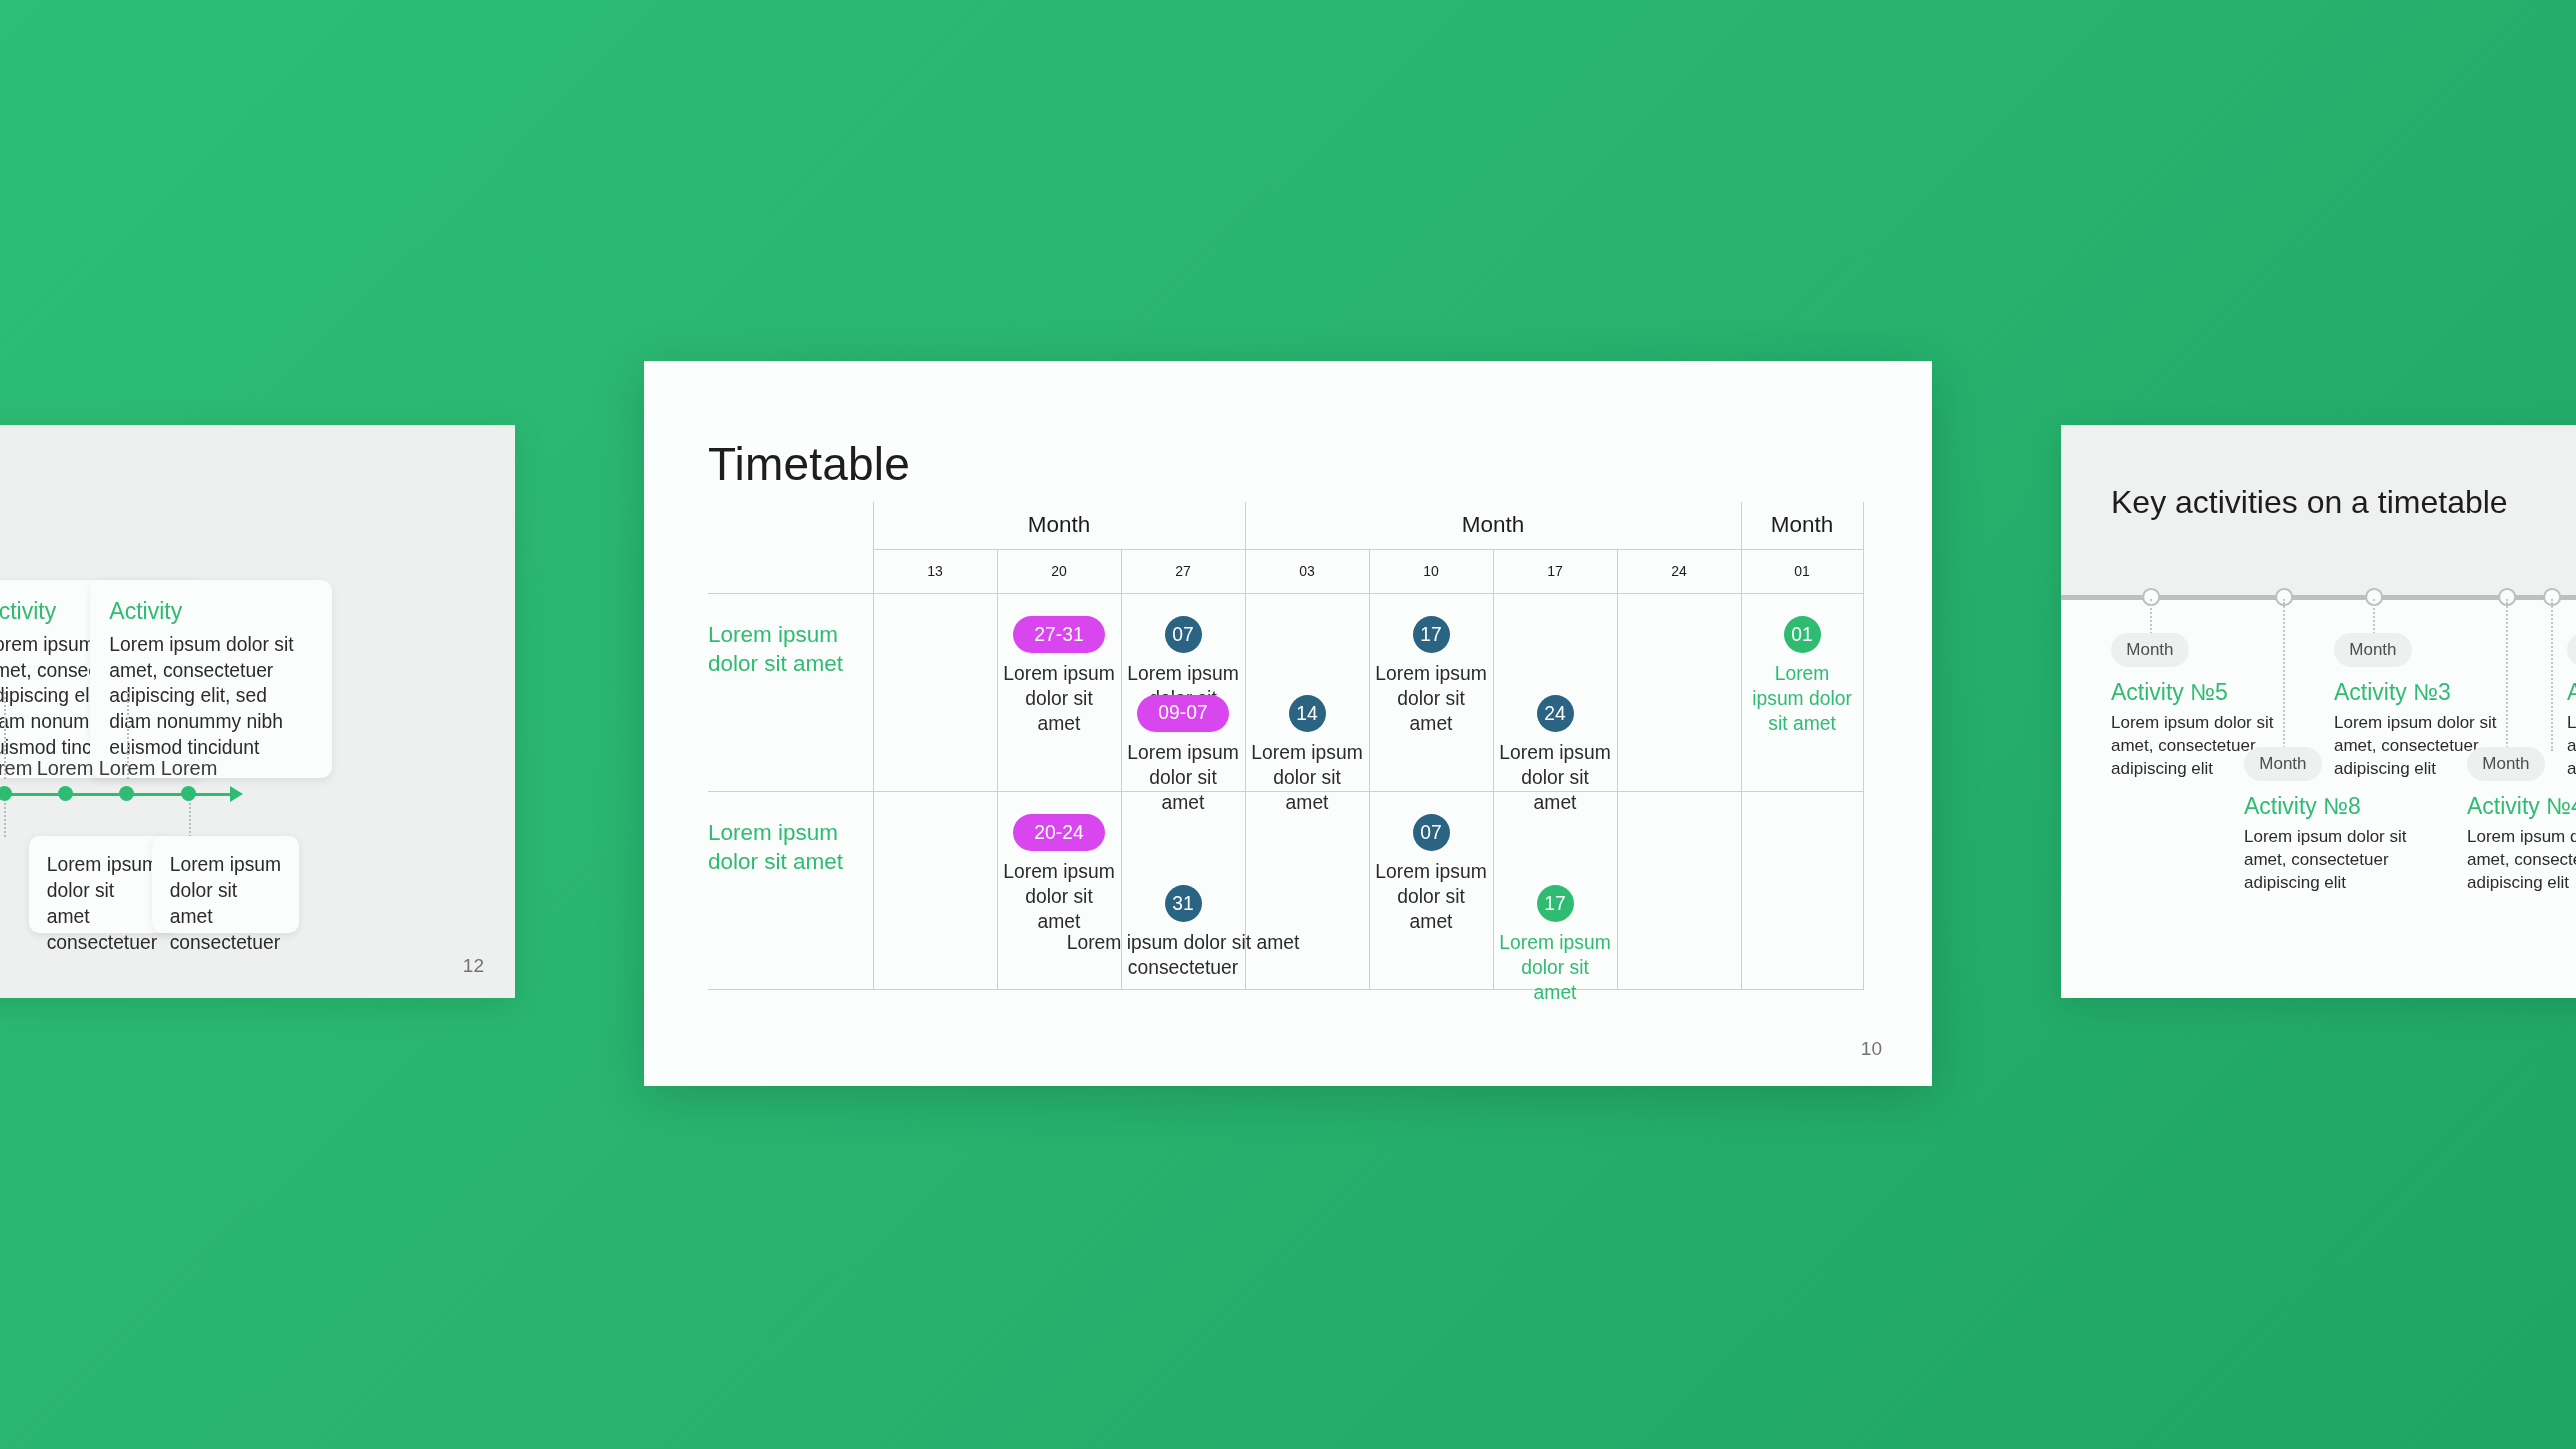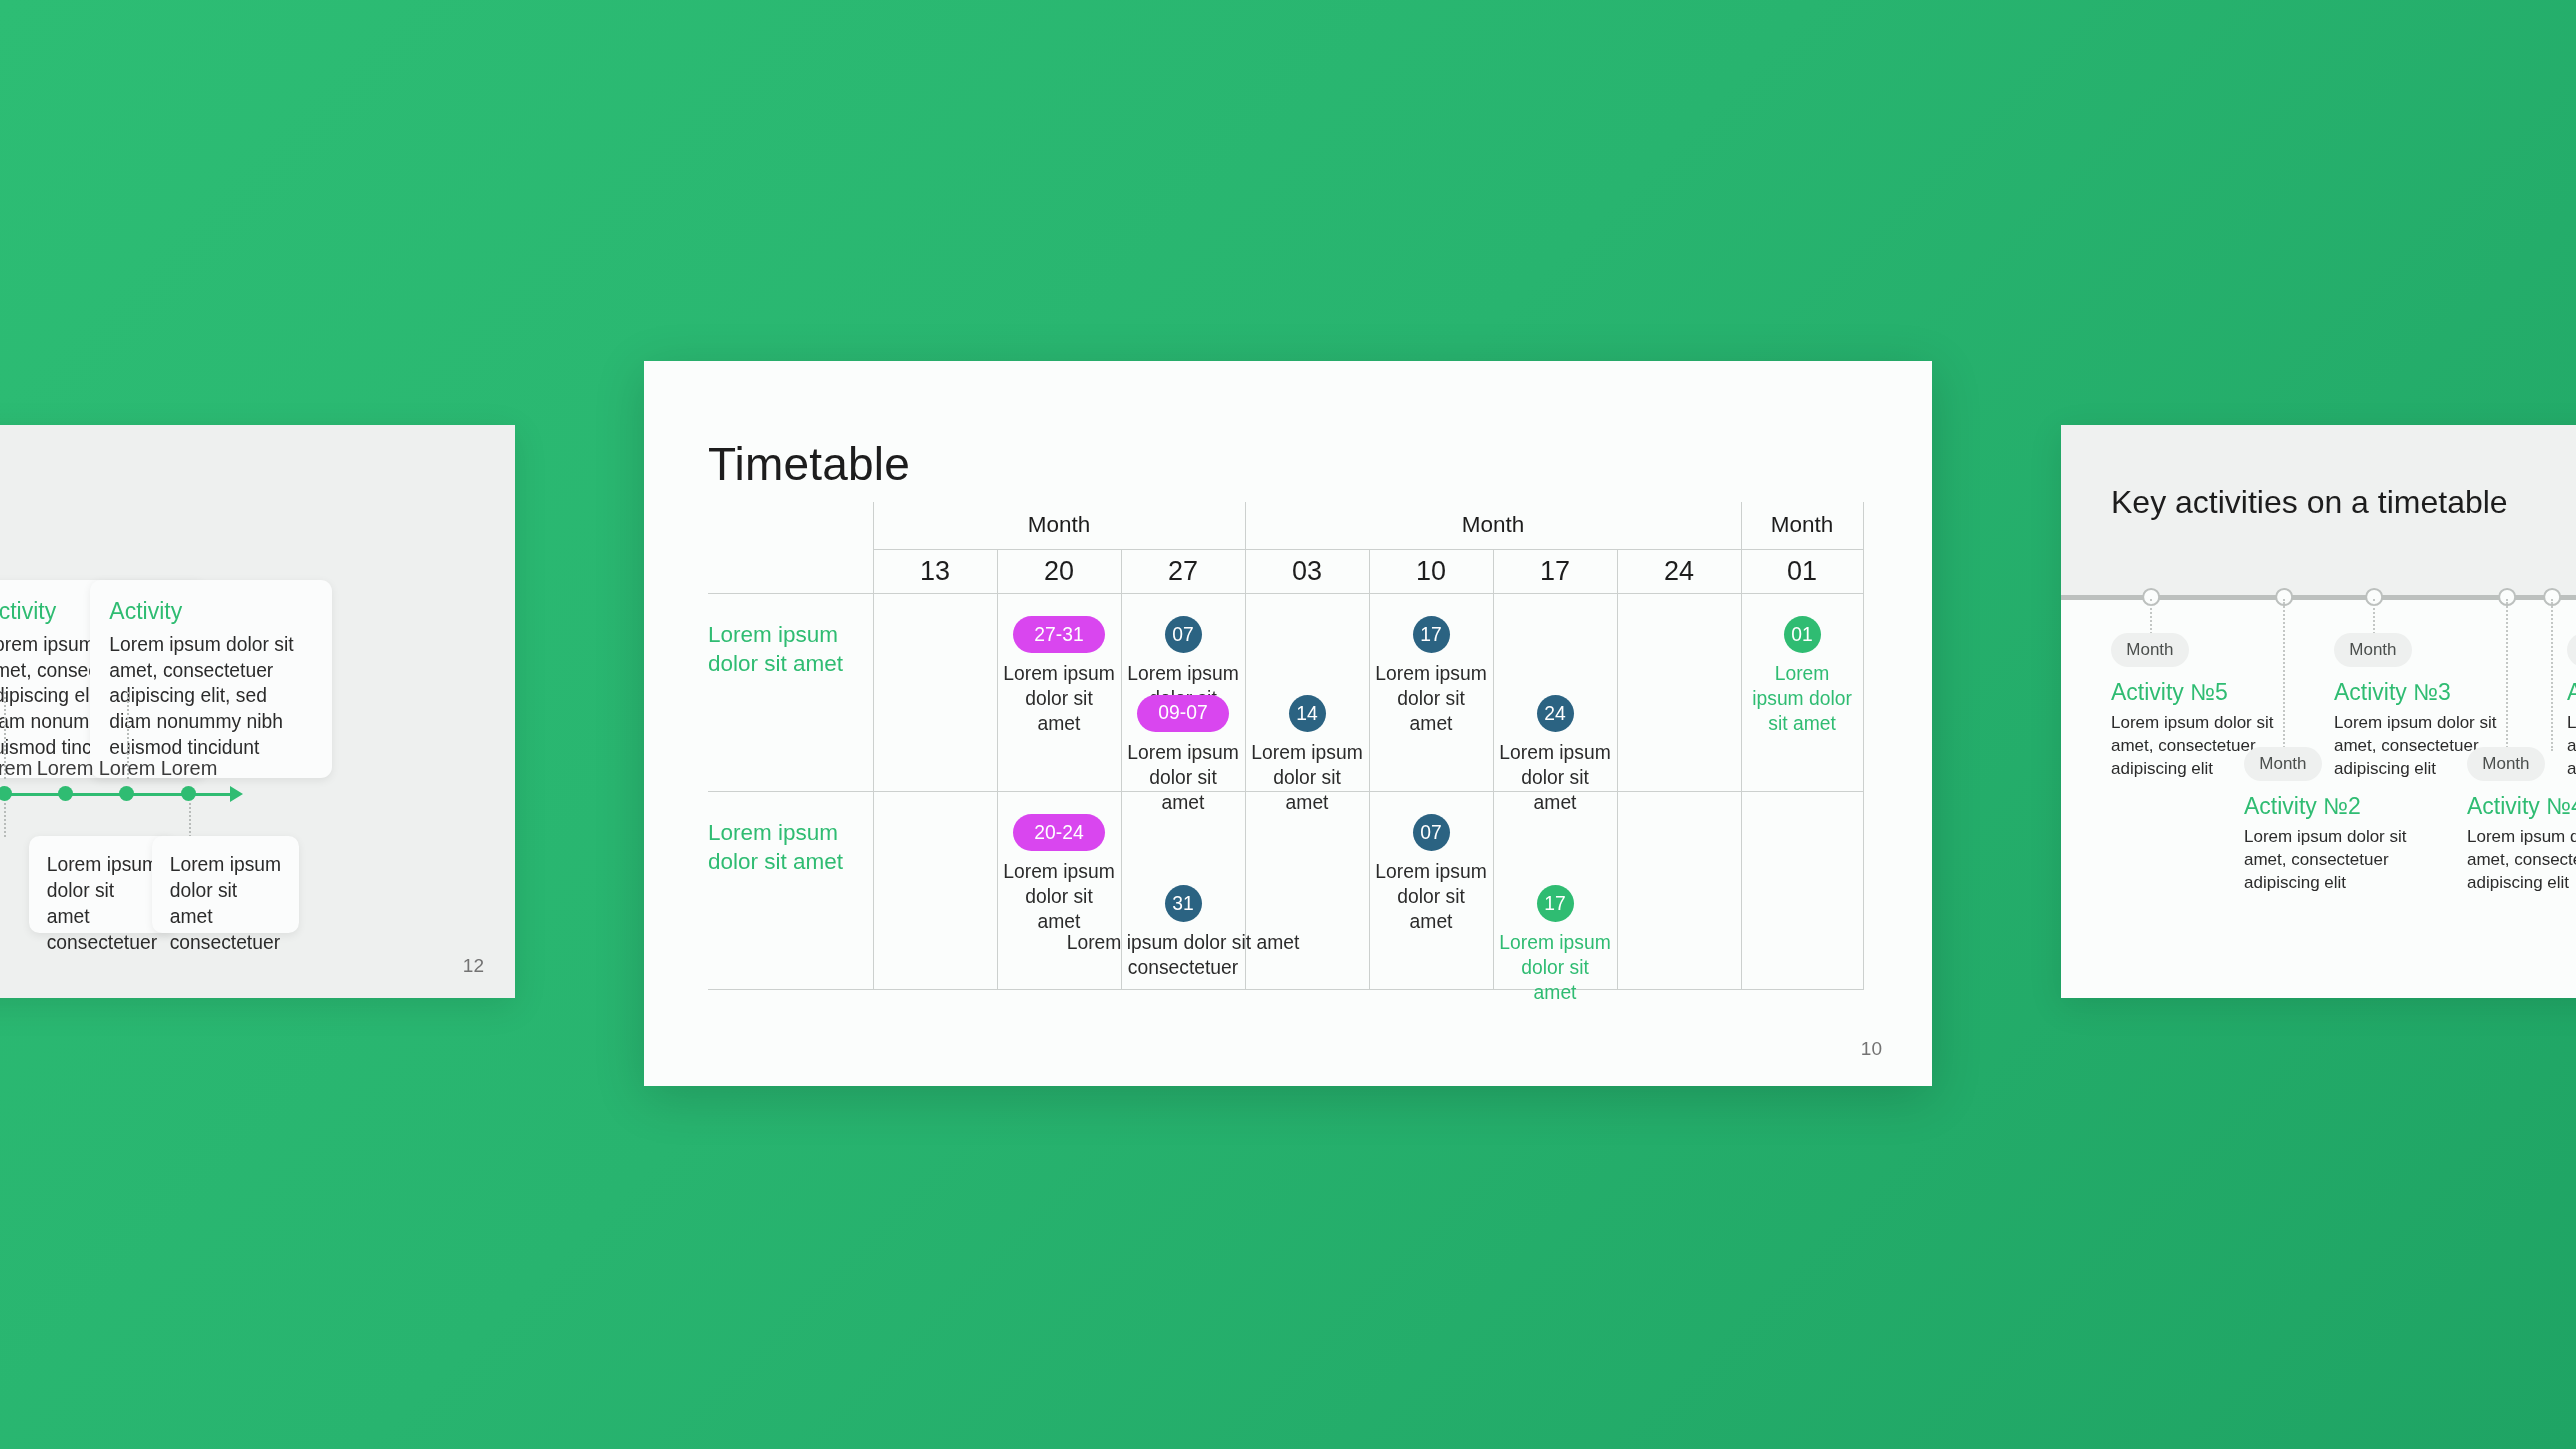--- a/index.html
+++ b/index.html
@@ -55,21 +55,21 @@
   table.tt{
     position:absolute; left:64px; top:141px;
     width:1154px; border-collapse:collapse;
     table-layout:fixed;
   }
   table.tt th, table.tt td{ border:0.8px solid #ccd0ce; padding:0; }
   table.tt .no-b{ border:none; }
   table.tt thead th{ font-weight:normal; }
   .th-month{ height:47px; font-size:22.5px; color:#1d1d1d; text-align:center;
              border-top:none !important; }
-  .th-day{ height:44px; font-size:27px; color:#1d1d1d; text-align:center; }
+  .th-day{ height:44px; font-size:14px; color:#1d1d1d; text-align:center; }
   .row-label{
     font-size:22.5px; color:#2fbc72; line-height:1.3; text-align:left;
     vertical-align:top; padding:26.6px 0 0 0 !important;
     border-left:none !important; border-right:0.8px solid #ccd0ce;
   }
   td.cell{ vertical-align:top; height:198px; position:relative; }
 
   .ev{ position:absolute; width:100%; text-align:center; }
   .badge{
     display:inline-block; color:#fff; font-size:19.3px; line-height:1;
@@ -310,21 +310,21 @@
   <div class="rtl-stem" style="left:491px; top:174px; height:152px;"></div>
 
   <div class="ract" style="left:50px; top:208px;">
     <div class="mpill">Month</div>
     <div class="rname">Activity №5</div>
     <div class="rbody">Lorem ipsum dolor sit amet, consectetuer adipiscing elit</div>
   </div>
 
   <div class="ract" style="left:183px; top:322px;">
     <div class="mpill">Month</div>
-    <div class="rname">Activity №2</div>
+    <div class="rname">Activity №8</div>
     <div class="rbody">Lorem ipsum dolor sit amet, consectetuer adipiscing elit</div>
   </div>
 
   <div class="ract" style="left:273px; top:208px;">
     <div class="mpill">Month</div>
     <div class="rname">Activity №3</div>
     <div class="rbody">Lorem ipsum dolor sit amet, consectetuer adipiscing elit</div>
   </div>
 
   <div class="ract" style="left:406px; top:322px;">

